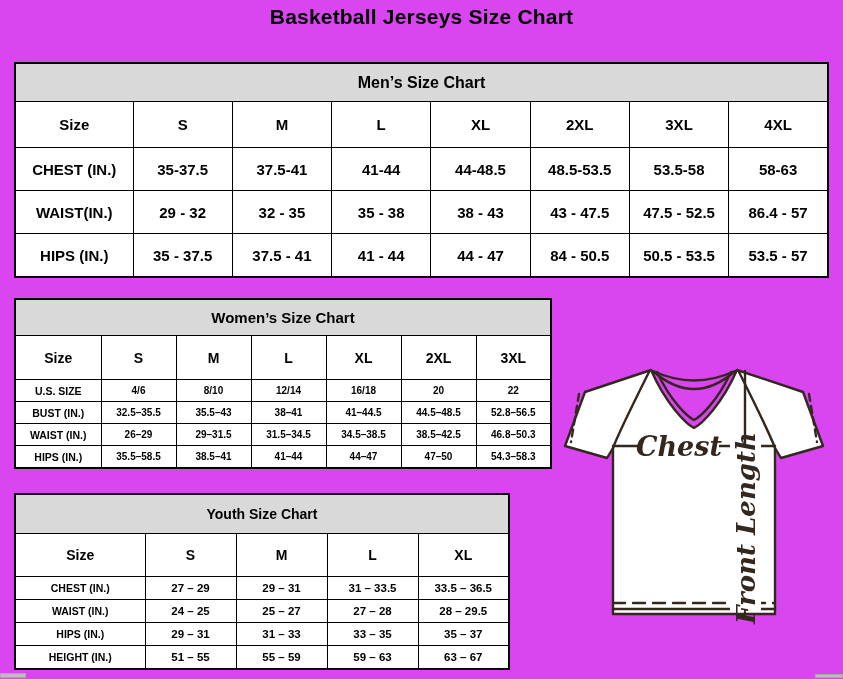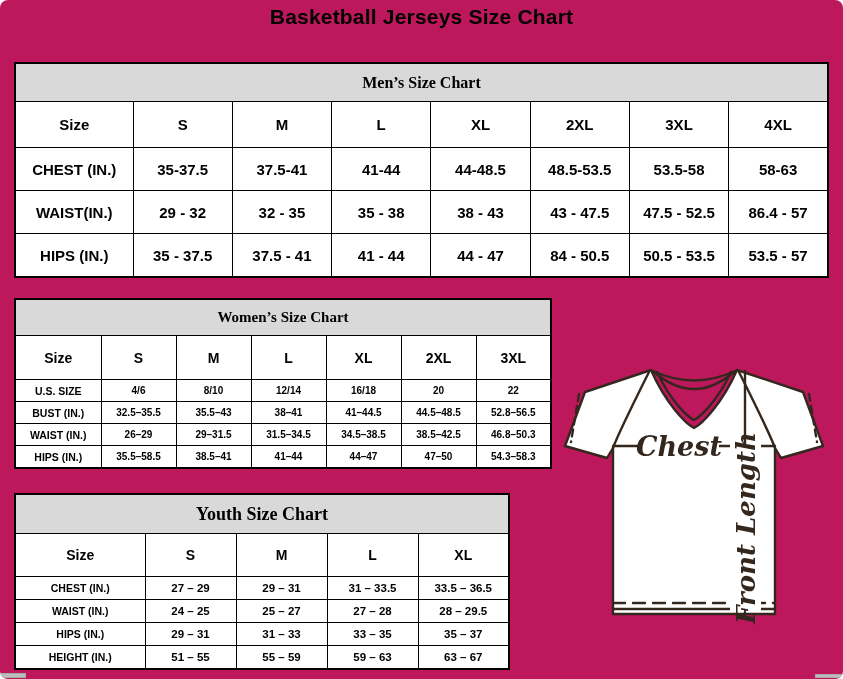--- a/index.html
+++ b/index.html
@@ -1,51 +1,51 @@
 <!DOCTYPE html>
 <html><head>
 <meta charset="utf-8">
 <style>
   html,body { margin:0; padding:0; background:#ffffff; }
   #stage {
-    position:relative; width:843px; height:679px; background:#be185d;
-    font-family:"Liberation Sans", sans-serif; overflow:hidden;border-radius:8px;
+    position:relative; width:843px; height:679px; background:#d946ef;
+    font-family:"Liberation Sans", sans-serif; overflow:hidden;
   }
   #page-title {
     position:absolute; left:0; top:5px; width:843px; text-align:center;
     font-size:21px; font-weight:bold; color:#000; letter-spacing:0.2px;
   }
   table.size-table {
     position:absolute; border-collapse:collapse; table-layout:fixed;
     background:#fff; border:2.5px solid #000;
   }
   table.size-table th, table.size-table td {
     border:1.5px solid #000; text-align:center; vertical-align:middle;
     font-weight:bold; color:#000; padding:0; overflow:hidden; white-space:nowrap;
   }
-  tr.title-row th { background:#d9d9d9;font-family:Liberation Serif, serif; }
+  tr.title-row th { background:#d9d9d9; }
 
   
   table.t-men { left:14px; top:62px; width:815px; }
   .t-men tr.title-row th { height:37px; font-size:16px; }
   .t-men tr.col-row th   { height:45px; font-size:15px; }
   .t-men td              { height:42px; font-size:15px; }
   .t-men col.c-label     { width:118px; }
 
   
   table.t-women { left:14px; top:298px; width:538px; }
   .t-women tr.title-row th { height:35px; font-size:15px;margin-left:46px; }
   .t-women tr.col-row th   { height:43px; font-size:14px; }
   .t-women td              { height:21px; font-size:10px; }
   .t-women td.lbl          { font-size:10.5px;margin-left:20px; }
   .t-women col.c-label     { width:86px; }
 
   
   table.t-youth { left:14px; top:493px; width:496px; }
-  .t-youth tr.title-row th { height:38px; font-size:18px; }
+  .t-youth tr.title-row th { height:38px; font-size:14px; }
   .t-youth tr.col-row th   { height:42px; font-size:14px; }
   .t-youth td              { height:22px; font-size:11.5px; }
   .t-youth td.lbl          { font-size:10.5px; }
   .t-youth col.c-label     { width:130px; }
 
   #jersey {
     position:absolute; left:561px; top:364px; width:278px; height:262px;
   }
   #jersey .measure-text {
     font-family:"DejaVu Serif","Liberation Serif",serif;

